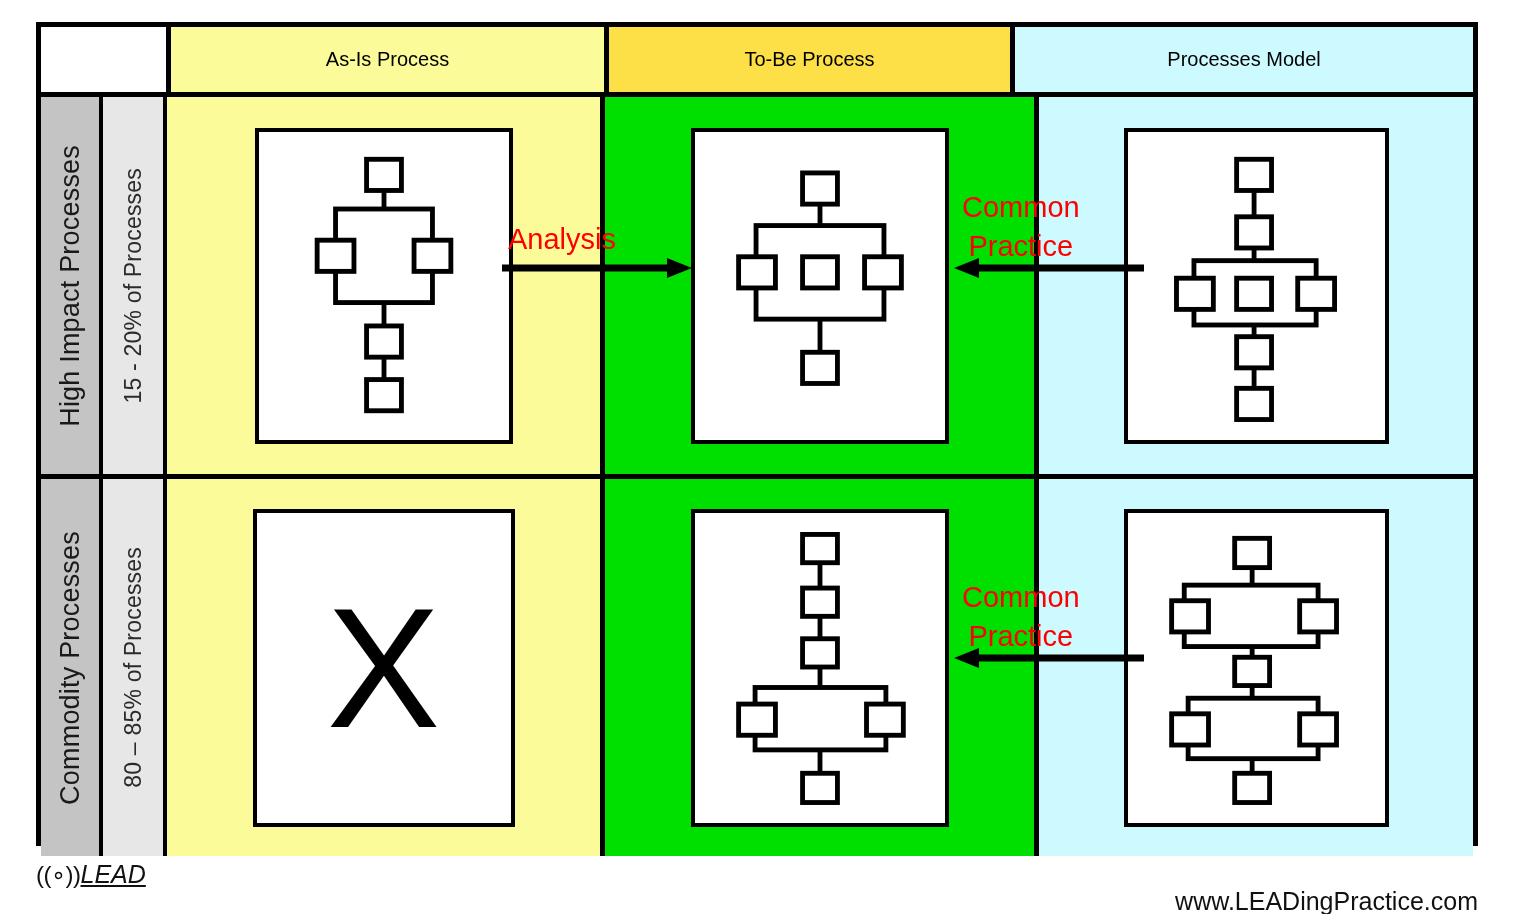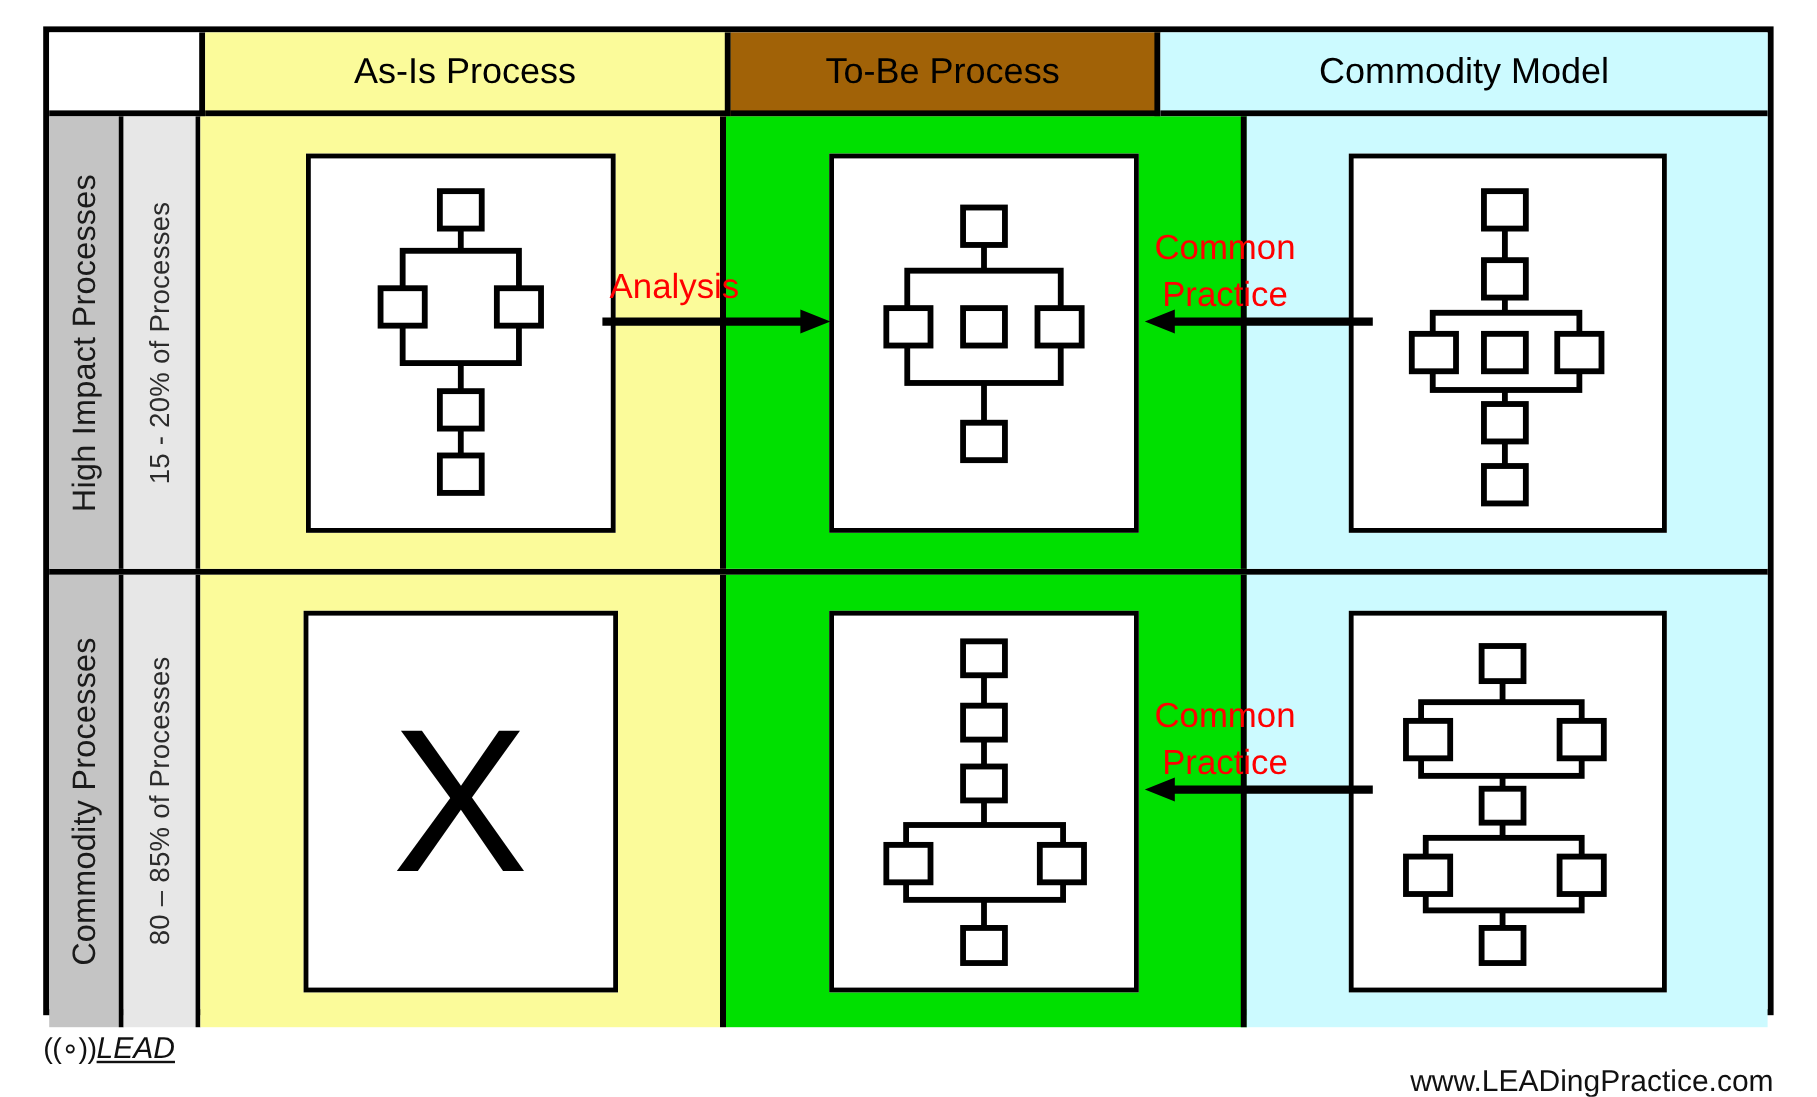--- a/index.html
+++ b/index.html
@@ -39,28 +39,28 @@
     top: 0;
     height: 70px;
     width: 100%;
     display: flex;
   }
   .hdr-cell {
     box-sizing: border-box;
     display: flex;
     align-items: center;
     justify-content: center;
-    font-size: 30px;
+    font-size: 20px;
     color: #000;
     border-bottom: 5px solid #000;
     text-align: center;
   }
   .hdr-blank   { width: 130px; background: #ffffff; border-right: 5px solid #000; }
   .hdr-asis    { width: 438px; background: #fbfb9a; border-right: 5px solid #000; }
-  .hdr-tobe    { width: 358px; background: #a16207; border-right: 5px solid #000; }
+  .hdr-tobe    { width: 406px; background: #fde047; border-right: 5px solid #000; }
   .hdr-ref     { flex: 1;      background: #ccfaff; }
 
   
   .body-row {
     position: absolute;
     left: 0;
     width: 100%;
     height: 377px;
     display: flex;
   }
@@ -195,21 +195,21 @@
 <body>
 
 <div class="page">
 
   <div class="matrix">
 
     <div class="header-row">
       <div class="hdr-cell hdr-blank"></div>
       <div class="hdr-cell hdr-asis">As-Is Process</div>
       <div class="hdr-cell hdr-tobe">To-Be Process</div>
-      <div class="hdr-cell hdr-ref">Commodity Model</div>
+      <div class="hdr-cell hdr-ref">Processes Model</div>
     </div>
 
     <div class="body-row row-1">
 
       <div class="lbl-cell lbl-main">
         <span class="vtext">High Impact Processes</span>
       </div>
       <div class="lbl-cell lbl-sub">
         <span class="vtext sub">15 - 20% of Processes</span>
       </div>

